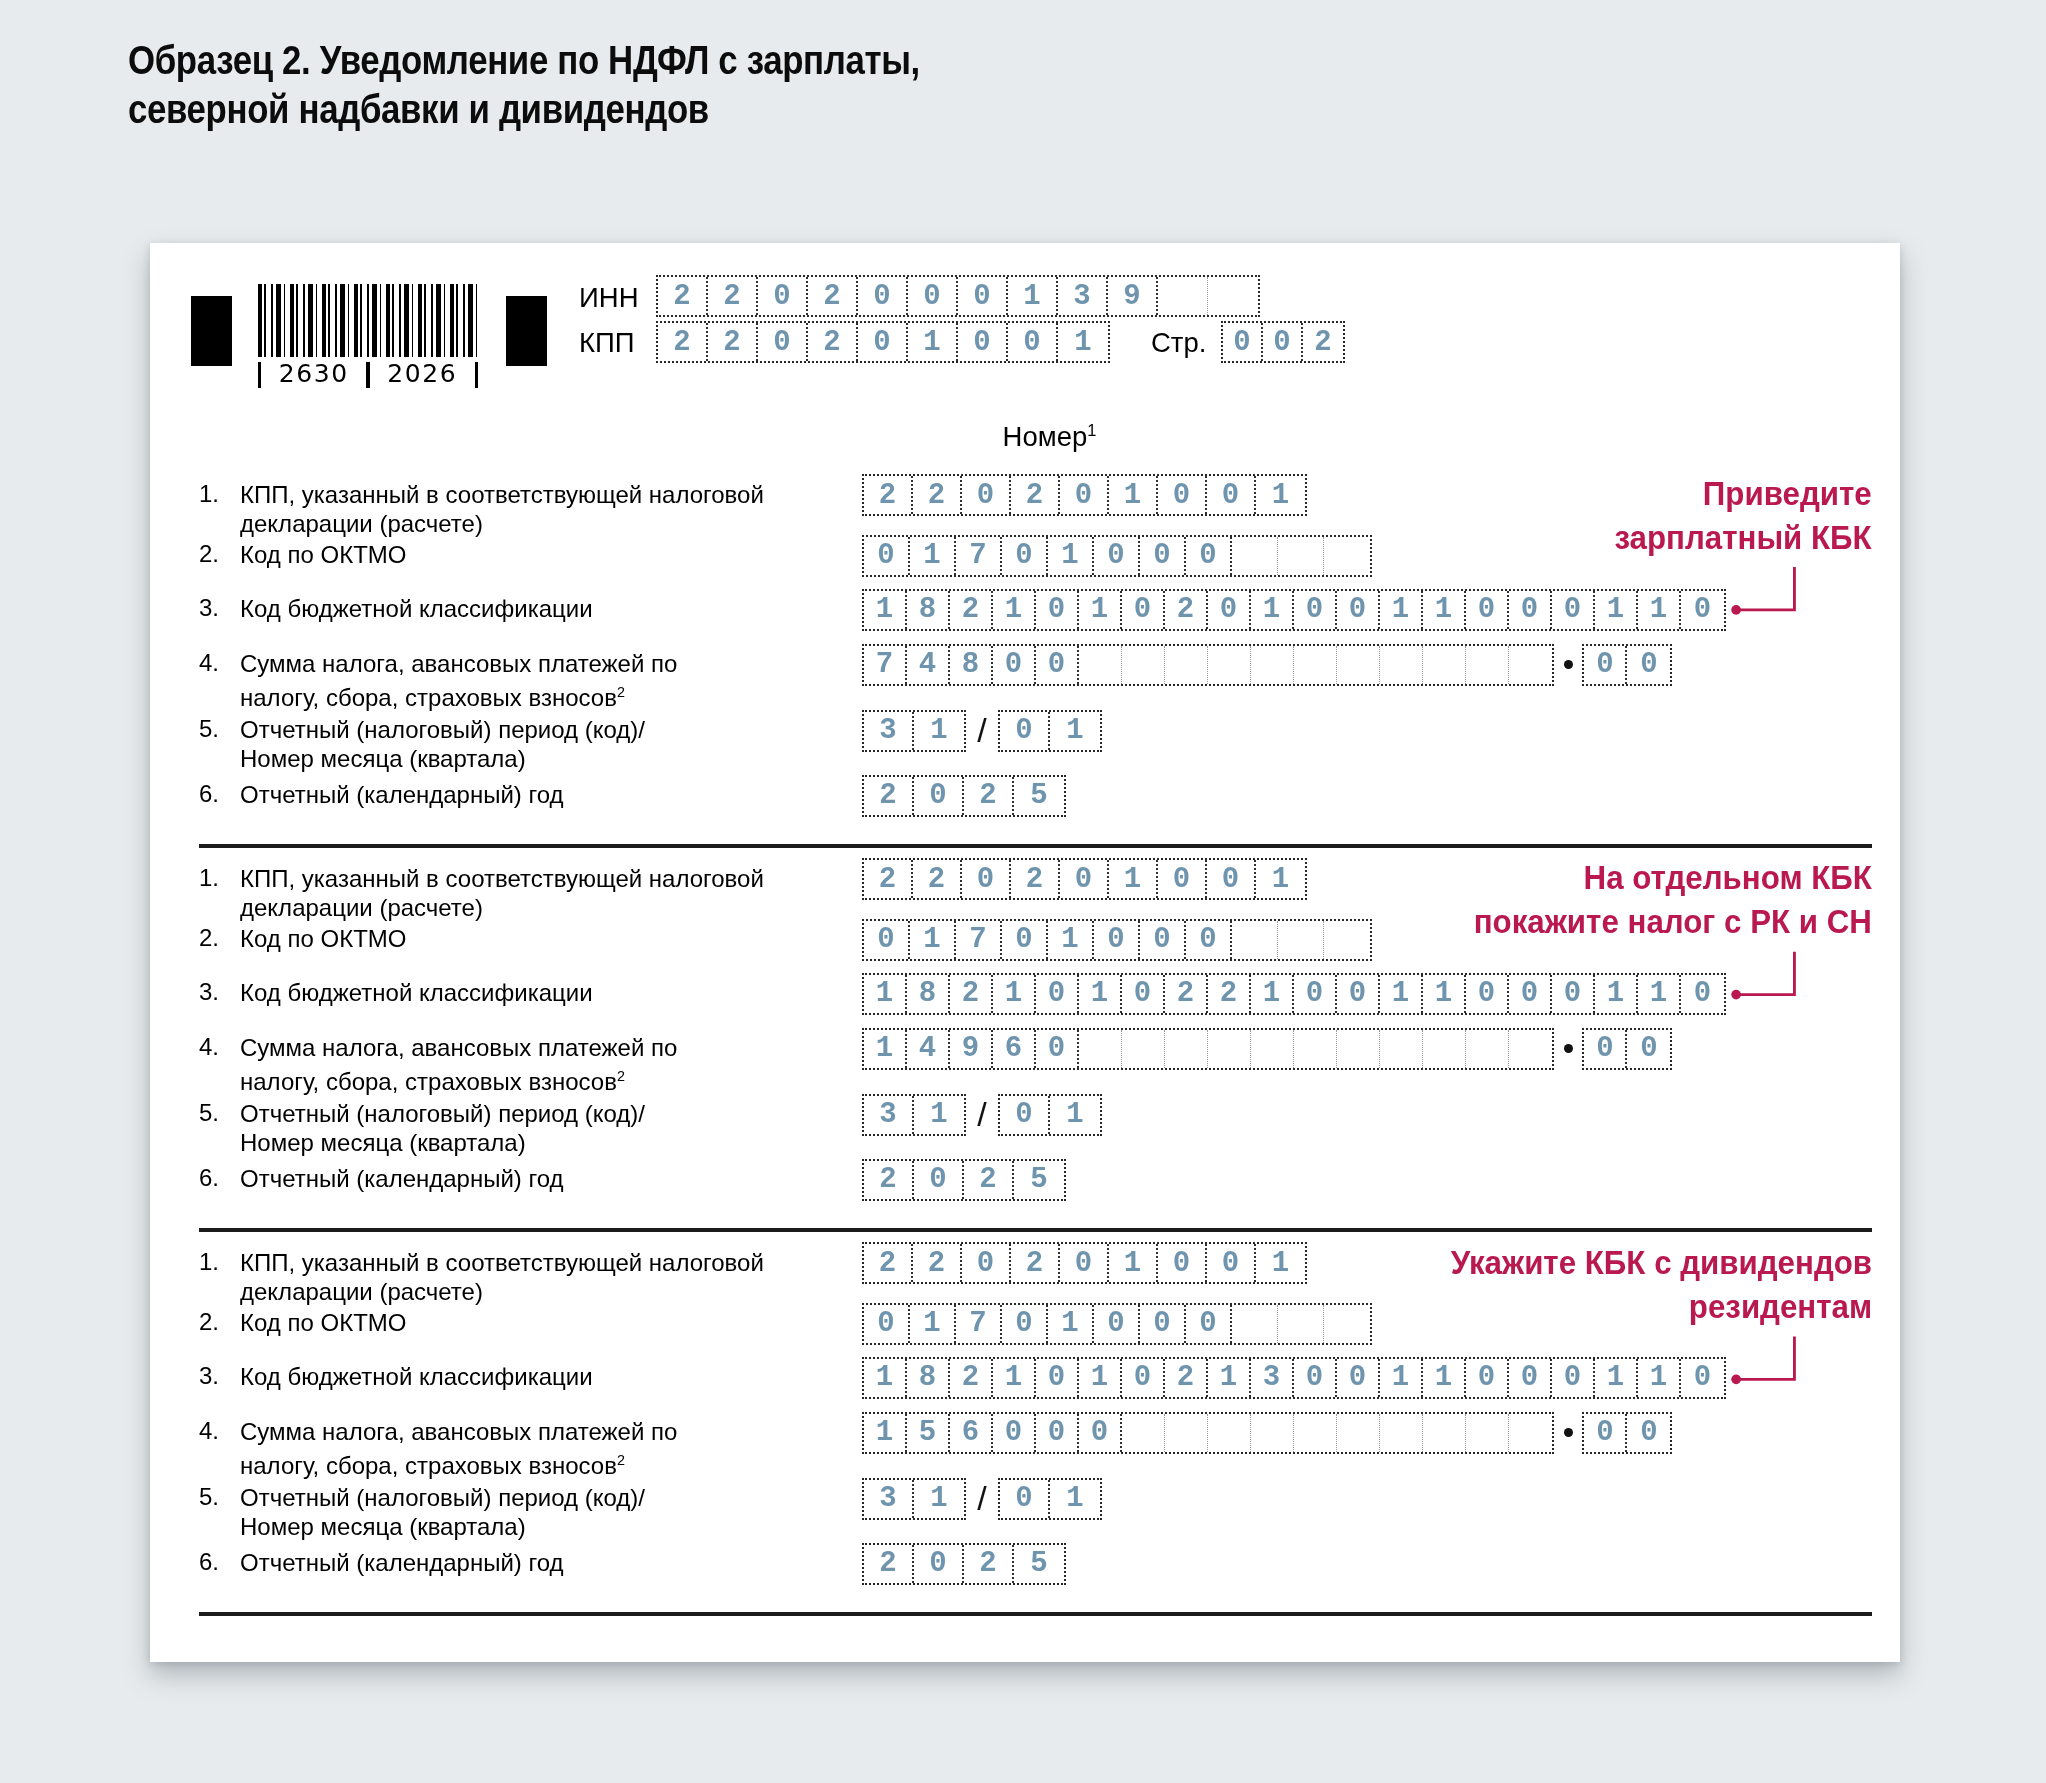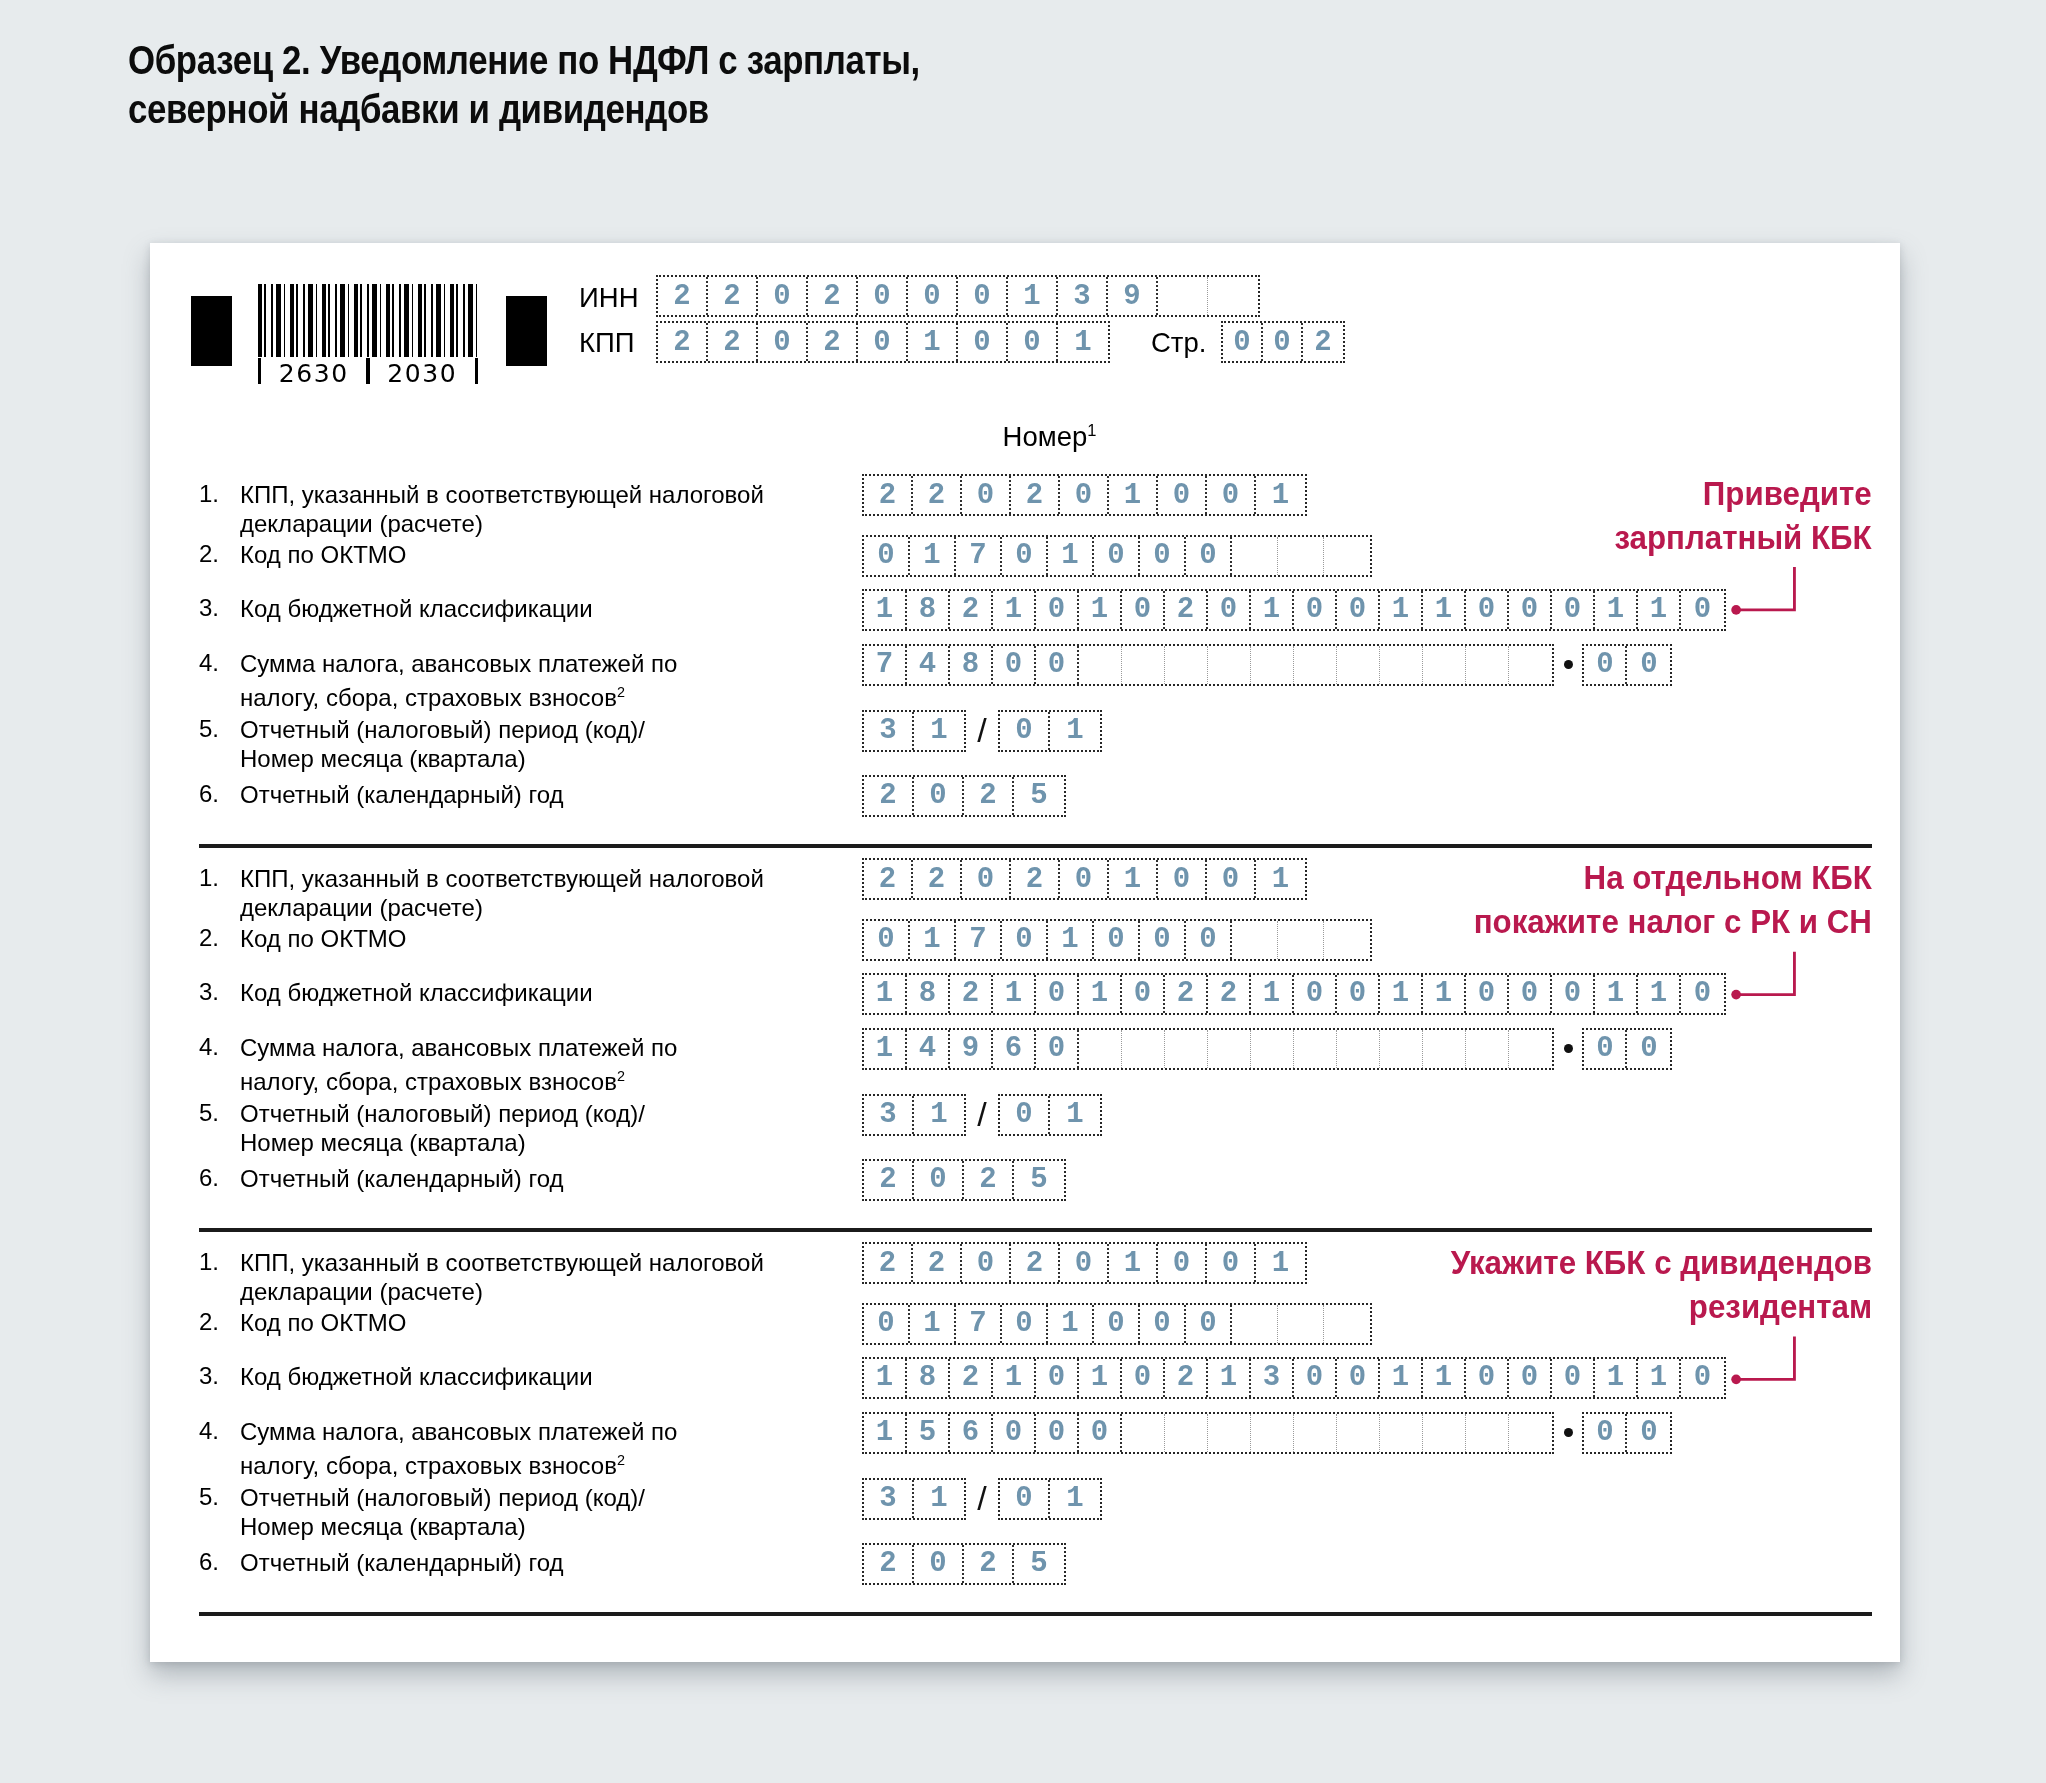--- a/index.html
+++ b/index.html
@@ -28,21 +28,21 @@
     box-shadow:0 13px 24px rgba(90,100,110,.38),0 2.4px 7.3px rgba(90,100,110,.22);
   }
   
   .corner-sq{position:absolute;width:41px;height:70px;background:#000}
   .sq-left{left:41px;top:53px}
   .sq-right{left:356px;top:53px}
   .barcode{position:absolute;left:108px;top:41px;width:220px}
   .bars{height:73px;
     background:repeating-linear-gradient(90deg,#000 0 4px,#fff 4px 6.5px,#000 6.5px 8px,#fff 8px 13px,#000 13px 15.4px,#fff 15.4px 18px,#000 18px 23.5px,#fff 23.5px 26px,#000 26px 27.5px,#fff 27.5px 32px);
   }
-  .bc-nums{display:flex;align-items:center;justify-content:space-between;margin-top:0}
+  .bc-nums{display:flex;align-items:flex-end;justify-content:space-between;margin-top:0}
   .bc-guard{width:3.2px;height:26px;background:#000;margin-top:-3.2px}
   .bc-num{font:400 25px "DejaVu Sans",sans-serif;color:#000;letter-spacing:1.6px;padding-top:1.6px}
   .hlabel{position:absolute;font-size:27.5px;color:#000}
   .inn-label{left:429px;top:39px}
   .kpp-label{left:429px;top:84px}
   .str-label{left:1001px;top:84px}
   .inn-cells{position:absolute;left:506px;top:32px}
   .kpp-cells{position:absolute;left:506px;top:78px}
   .str-cells{position:absolute;left:1071px;top:78px}
   
@@ -88,21 +88,21 @@
 <div class="card" id="card">
 
   <div class="corner-sq sq-left"></div>
 
   <div class="barcode">
     <div class="bars"></div>
     <div class="bc-nums">
       <span class="bc-guard"></span>
       <span class="bc-num">2630</span>
       <span class="bc-guard"></span>
-      <span class="bc-num">2030</span>
+      <span class="bc-num">2026</span>
       <span class="bc-guard"></span>
     </div>
   </div>
 
   <div class="corner-sq sq-right"></div>
 
   <div class="hlabel inn-label">ИНН</div>
   <div class="inn-cells" id="inn-cells-slot"><div class="cellgroup">
         <div class="cell filled" style="width: 50px;">2</div>
         <div class="cell filled" style="width: 50px;">2</div>

